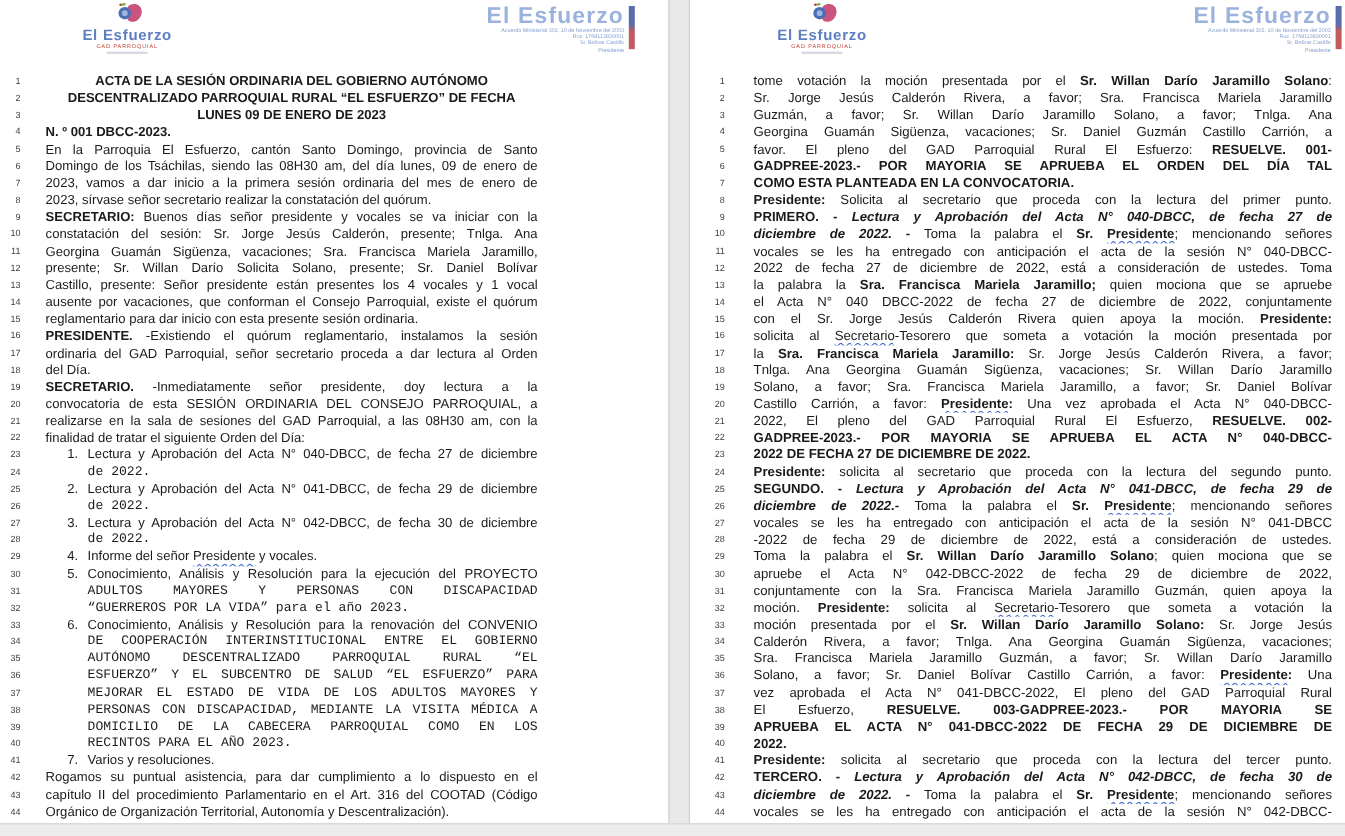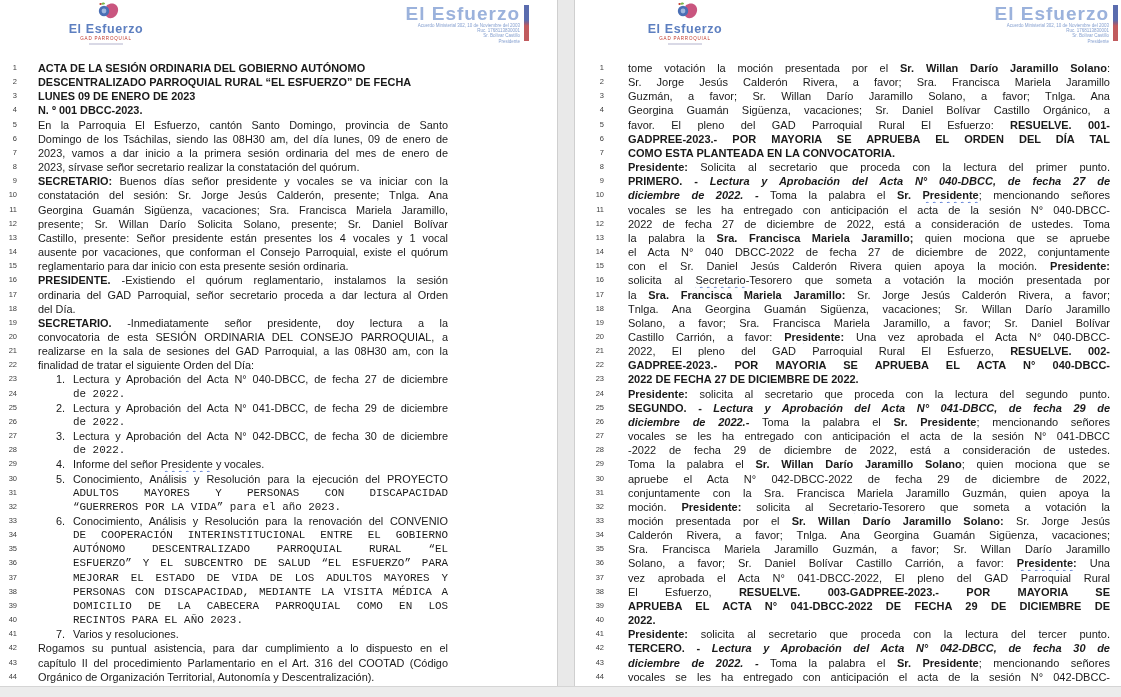--- a/index.html
+++ b/index.html
@@ -35,21 +35,21 @@
 
   
   .lines{position:absolute;top:61px;}
   #pageL .lines{left:2px;width:446px;}
   #pageR .lines{left:17px;width:518px;}
   .line{display:flex;height:14.16px;overflow:hidden;}
   .lnum{flex:0 0 15px;text-align:right;font-size:7.5px;color:#3d3d3d;line-height:14.16px;}
   #pageR .lnum{flex-basis:12px;}
   .ltxt{display:block;flex:1;margin-left:21px;font-size:10.9px;line-height:14.16px;}
   #pageR .ltxt{margin-left:24px;font-size:11px;}
-  .line.c .ltxt{}
+  .line.c .ltxt{text-align:center;}
   .line.j .ltxt{text-align:justify;text-align-last:justify;}
   .ltxt.ind1{padding-left:18px;}
   .ltxt.ind2{padding-left:35px;font-family:Liberation Mono, monospace;}
   .marker{display:inline-block;width:17px;}
   .b{font-weight:bold;}
   .bi{font-weight:bold;font-style:italic;}
   .sq{text-decoration-line:underline;text-decoration-style:wavy;text-decoration-color:#4a6fd0;text-decoration-thickness:1px;text-underline-offset:2px;}
 </style>
 </head>
 <body>
@@ -296,21 +296,21 @@
         <div class="line j">
           <span class="lnum">2</span>
           <span class="ltxt"><span>Sr. Jorge Jesús Calderón Rivera, a favor; Sra. Francisca Mariela Jaramillo</span></span>
         </div>
         <div class="line j">
           <span class="lnum">3</span>
           <span class="ltxt"><span>Guzmán, a favor; Sr. Willan Darío Jaramillo Solano, a favor; Tnlga. Ana</span></span>
         </div>
         <div class="line j">
           <span class="lnum">4</span>
-          <span class="ltxt"><span>Georgina Guamán Sigüenza, vacaciones; Sr. Daniel Bolívar Castillo Orgánico, a</span></span>
+          <span class="ltxt"><span>Georgina Guamán Sigüenza, vacaciones; Sr. Daniel Guzmán Castillo Carrión, a</span></span>
         </div>
         <div class="line j">
           <span class="lnum">5</span>
           <span class="ltxt"><span>favor. El pleno del GAD Parroquial Rural El Esfuerzo: </span><span class="b">RESUELVE. 001-</span></span>
         </div>
         <div class="line j">
           <span class="lnum">6</span>
           <span class="ltxt"><span class="b">GADPREE-2023.- POR MAYORIA SE APRUEBA EL ORDEN DEL DÍA TAL</span></span>
         </div>
         <div class="line">
@@ -340,21 +340,21 @@
         <div class="line j">
           <span class="lnum">13</span>
           <span class="ltxt"><span>la palabra la </span><span class="b">Sra. Francisca Mariela Jaramillo;</span><span> quien mociona que se apruebe</span></span>
         </div>
         <div class="line j">
           <span class="lnum">14</span>
           <span class="ltxt"><span>el Acta N° 040 DBCC-2022 de fecha 27 de diciembre de 2022, conjuntamente</span></span>
         </div>
         <div class="line j">
           <span class="lnum">15</span>
-          <span class="ltxt"><span>con el Sr. Daniel Jesús Calderón Rivera quien apoya la moción. </span><span class="b">Presidente:</span></span>
+          <span class="ltxt"><span>con el Sr. Jorge Jesús Calderón Rivera quien apoya la moción. </span><span class="b">Presidente:</span></span>
         </div>
         <div class="line j">
           <span class="lnum">16</span>
           <span class="ltxt"><span>solicita al </span><span class="sq">Secretario</span><span>-Tesorero que someta a votación la moción presentada por</span></span>
         </div>
         <div class="line j">
           <span class="lnum">17</span>
           <span class="ltxt"><span>la </span><span class="b">Sra. Francisca Mariela Jaramillo:</span><span> Sr. Jorge Jesús Calderón Rivera, a favor;</span></span>
         </div>
         <div class="line j">

